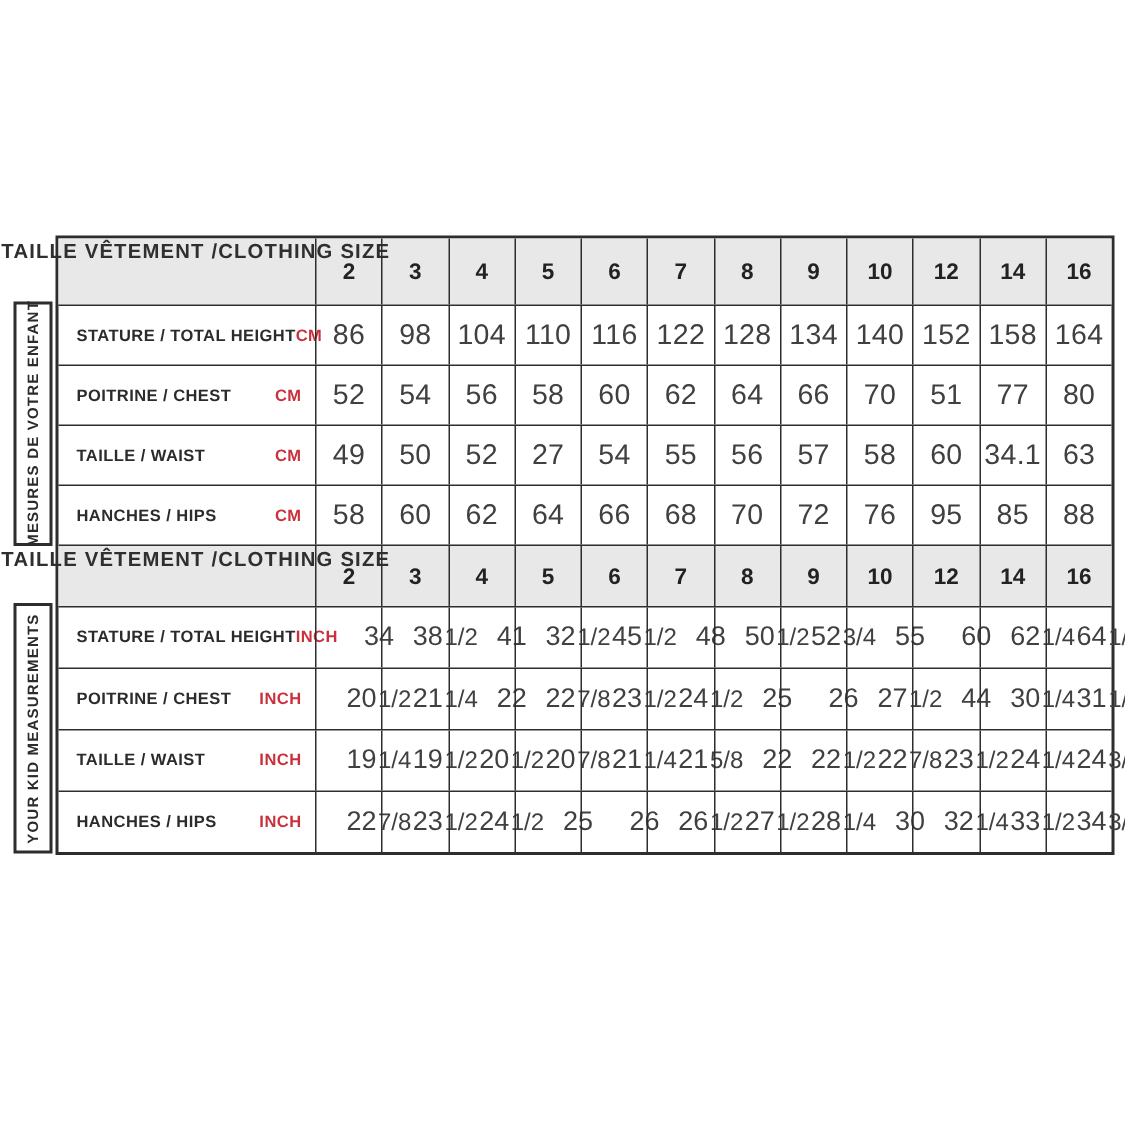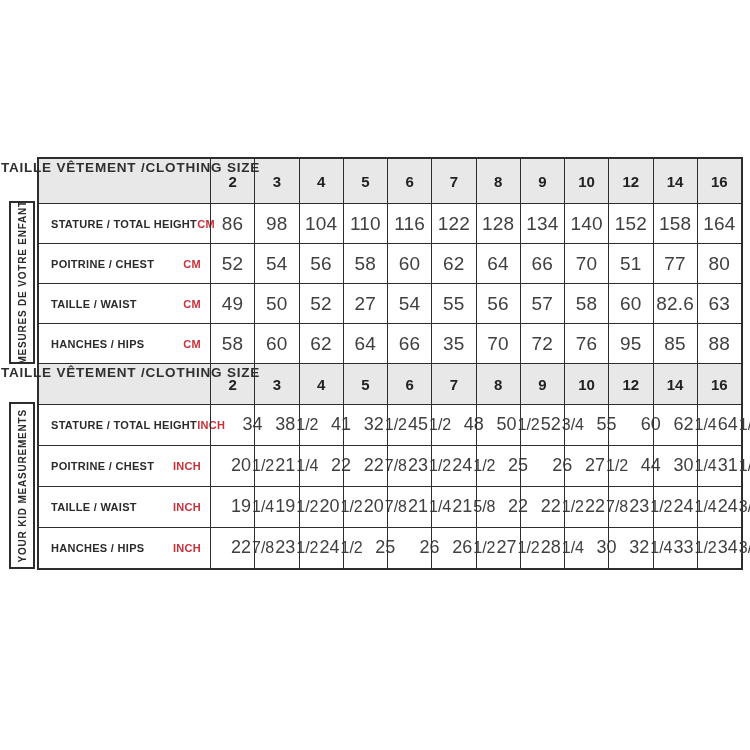--- a/index.html
+++ b/index.html
@@ -239,21 +239,21 @@
         <div class="cell value-cell">
           <span class="whole">57</span>
         </div>
         <div class="cell value-cell">
           <span class="whole">58</span>
         </div>
         <div class="cell value-cell">
           <span class="whole">60</span>
         </div>
         <div class="cell value-cell">
-          <span class="whole">82.6</span>
+          <span class="whole">34.1</span>
         </div>
         <div class="cell value-cell">
           <span class="whole">63</span>
         </div>
       </div>
       <div class="row row-cm">
     <div class="cell label-cell">
       <span class="mlabel">HANCHES / HIPS</span>
       <span class="unit">CM</span>
     </div>
@@ -266,21 +266,21 @@
         <div class="cell value-cell">
           <span class="whole">62</span>
         </div>
         <div class="cell value-cell">
           <span class="whole">64</span>
         </div>
         <div class="cell value-cell">
           <span class="whole">66</span>
         </div>
         <div class="cell value-cell">
-          <span class="whole">35</span>
+          <span class="whole">68</span>
         </div>
         <div class="cell value-cell">
           <span class="whole">70</span>
         </div>
         <div class="cell value-cell">
           <span class="whole">72</span>
         </div>
         <div class="cell value-cell">
           <span class="whole">76</span>
         </div>

